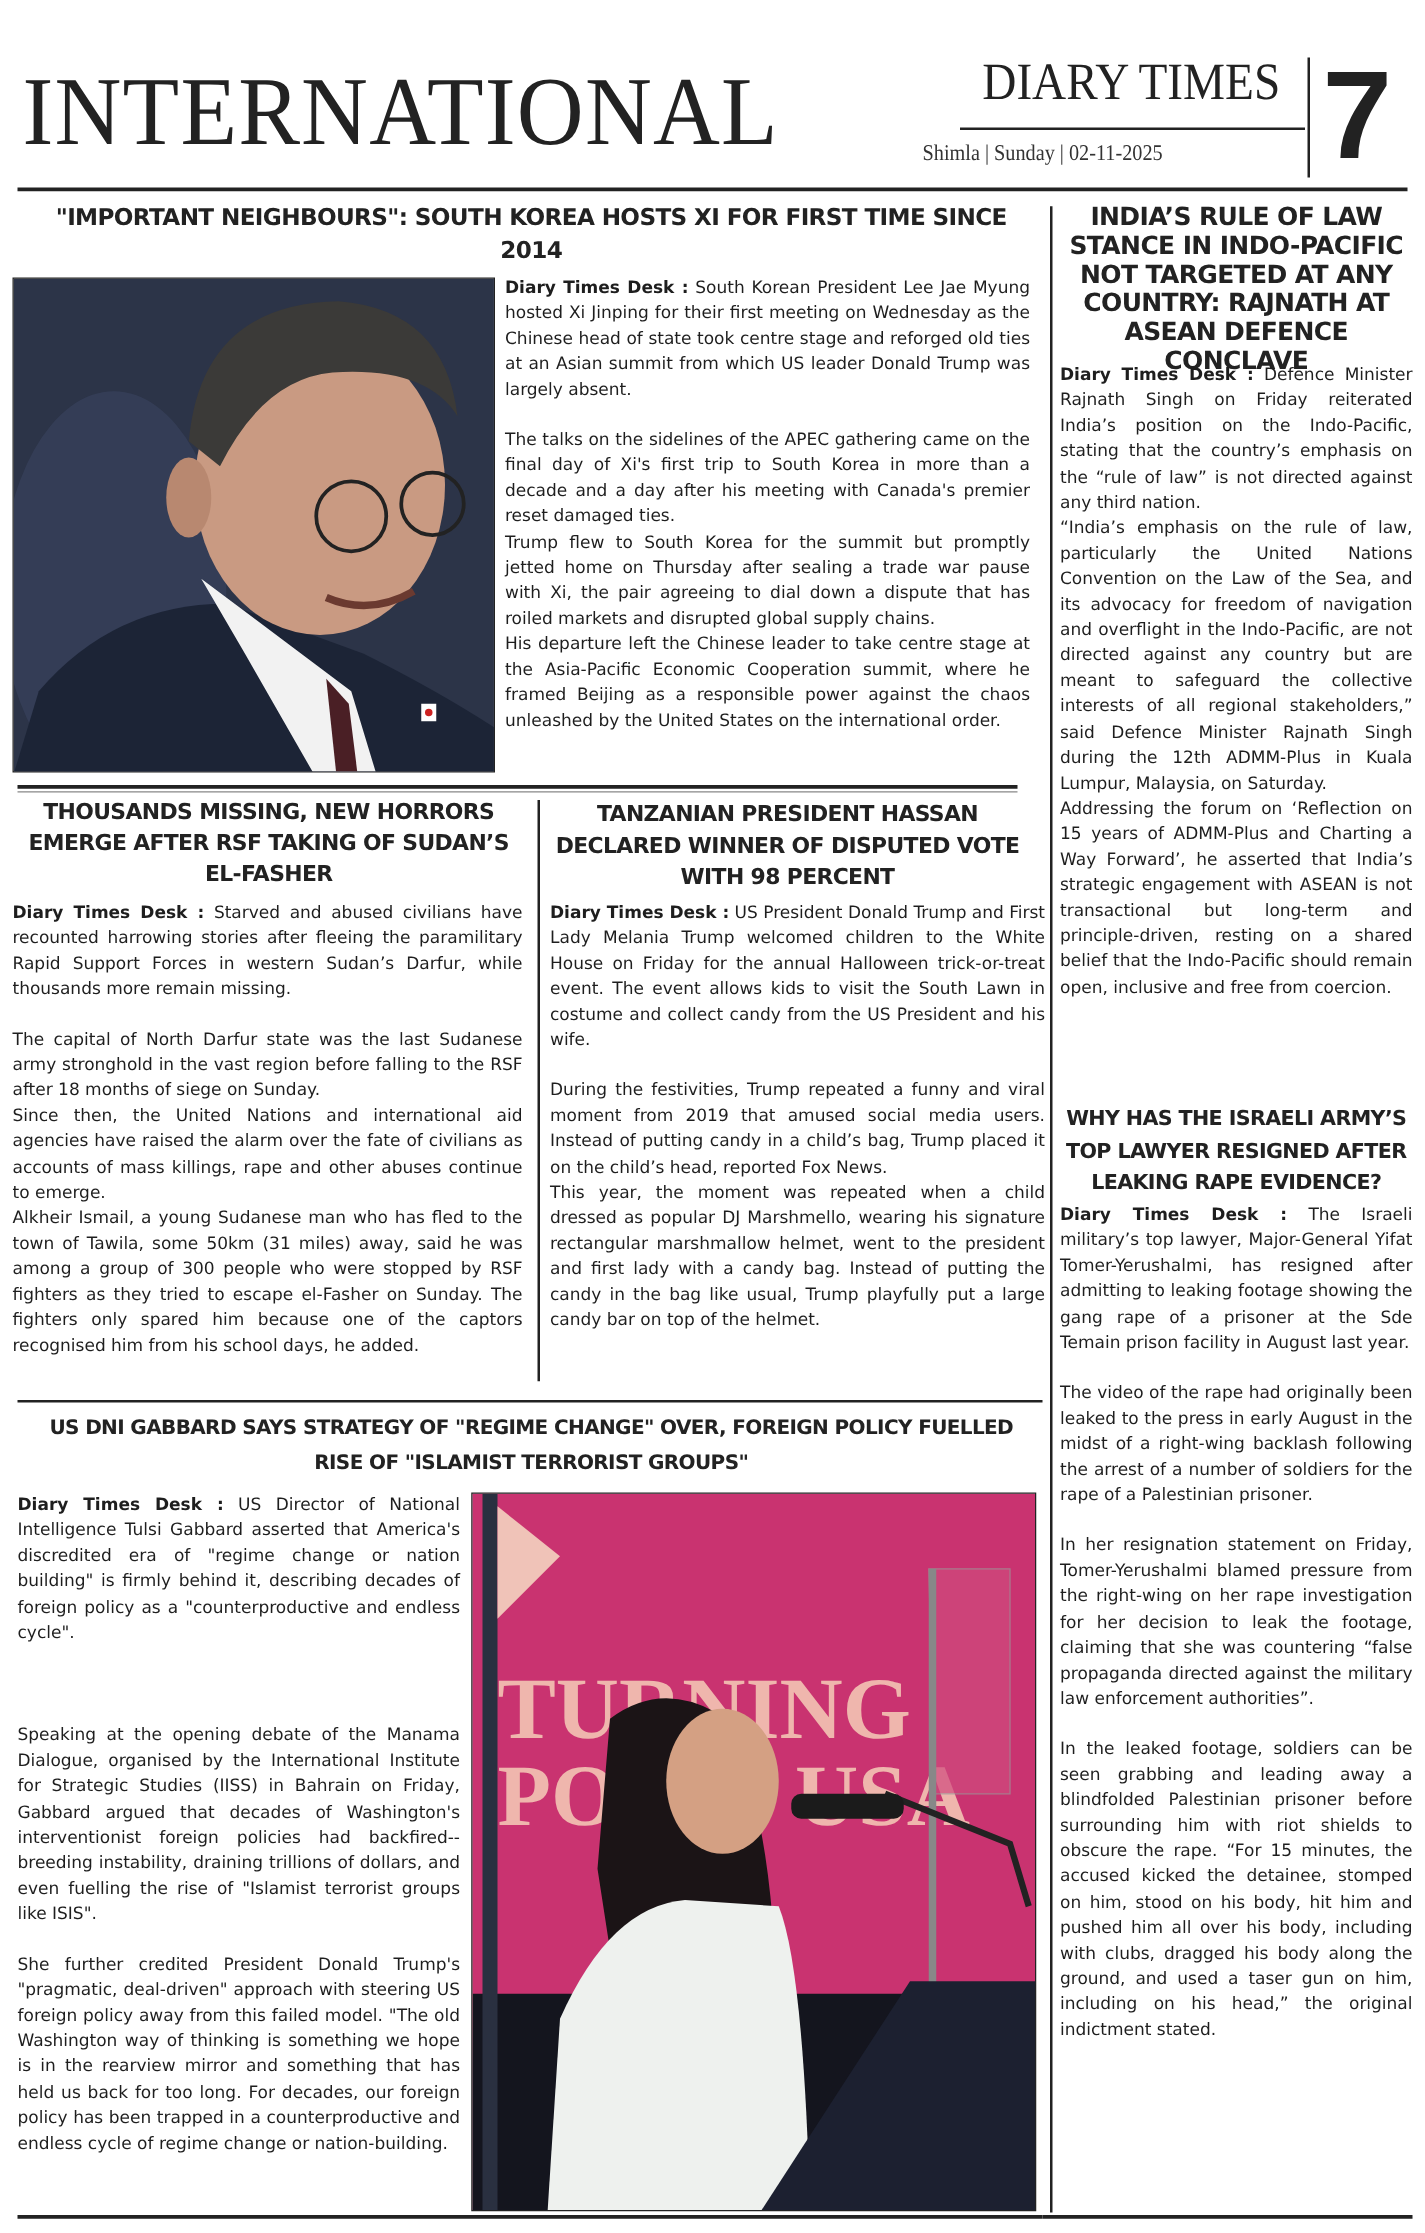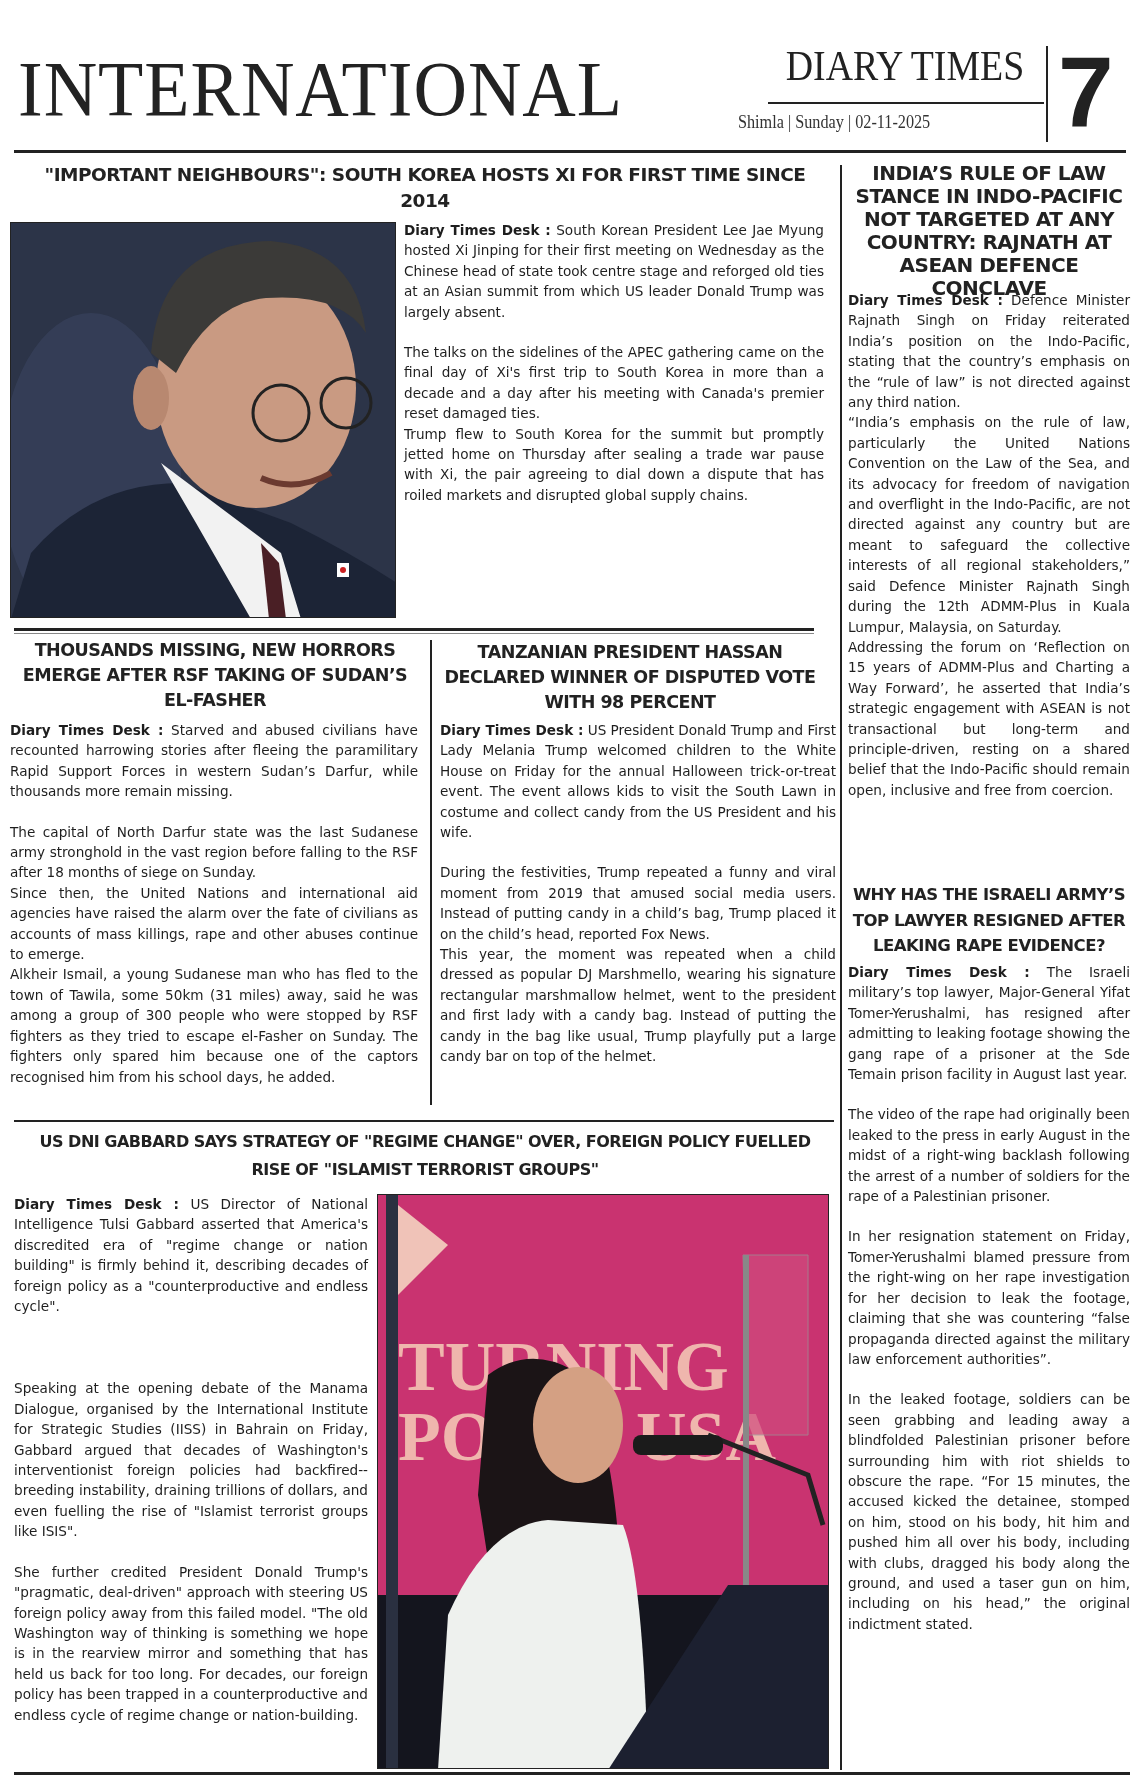--- a/index.html
+++ b/index.html
@@ -76,20 +76,21 @@
     <circle cx="335" cy="180" r="25" fill="none" stroke="#222" stroke-width="3"></circle>
     <path d="M250 255 Q285 270 320 250" stroke="#6b3a30" stroke-width="6" fill="none"></path>
     <rect x="326" y="340" width="12" height="14" fill="#fff"></rect>
     <circle cx="332" cy="347" r="3" fill="#c22"></circle>
   </svg>
 </div>
 <div class="body-text" style="left:404px; top:220px; width:420px;">
   <p><span class="desk">Diary Times Desk :</span><span> South Korean President Lee Jae Myung hosted Xi Jinping for their first meeting on Wednesday as the Chinese head of state took centre stage and reforged old ties at an Asian summit from which US leader Donald Trump was largely absent.</span></p>
   <p class="gap">The talks on the sidelines of the APEC gathering came on the final day of Xi's first trip to South Korea in more than a decade and a day after his meeting with Canada's premier reset damaged ties.</p>
   <p>Trump flew to South Korea for the summit but promptly jetted home on Thursday after sealing a trade war pause with Xi, the pair agreeing to dial down a dispute that has roiled markets and disrupted global supply chains.</p>
+  <p>His departure left the Chinese leader to take centre stage at the Asia-Pacific Economic Cooperation summit, where he framed Beijing as a responsible power against the chaos unleashed by the United States on the international order.</p>
 </div>
 <div class="hr" style="left:14px; top:628px; width:800px; height:3px;"></div>
 <div class="hr" style="left:14px; top:633px; width:800px; height:1px; background:#888;"></div>
 
 <div class="headline" style="left:14px; top:638px; width:402px; font-size:17.5px; line-height:25px;">THOUSANDS MISSING, NEW HORRORS EMERGE AFTER RSF TAKING OF SUDAN’S EL-FASHER</div>
 <div class="body-text" style="left:10px; top:720px; width:408px;">
   <p><span class="desk">Diary Times Desk :</span><span> Starved and abused civilians have recounted harrowing stories after fleeing the paramilitary Rapid Support Forces in western Sudan’s Darfur, while thousands more remain missing.</span></p>
   <p class="gap">The capital of North Darfur state was the last Sudanese army stronghold in the vast region before falling to the RSF after 18 months of siege on Sunday.</p>
   <p>Since then, the United Nations and international aid agencies have raised the alarm over the fate of civilians as accounts of mass killings, rape and other abuses continue to emerge.</p>
   <p>Alkheir Ismail, a young Sudanese man who has fled to the town of Tawila, some 50km (31 miles) away, said he was among a group of 300 people who were stopped by RSF fighters as they tried to escape el-Fasher on Sunday. The fighters only spared him because one of the captors recognised him from his school days, he added.</p>

